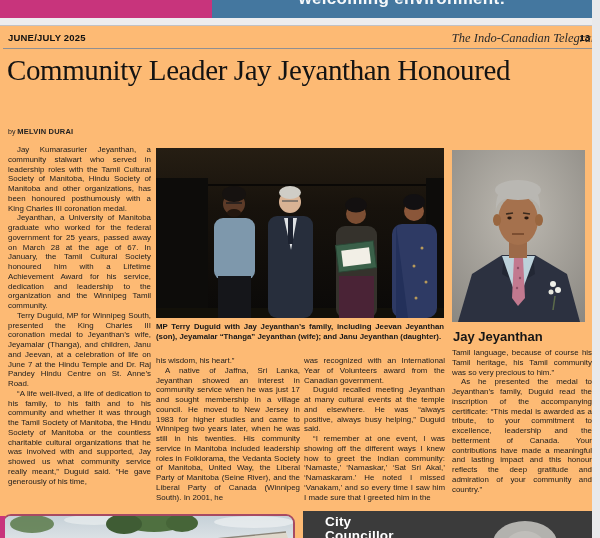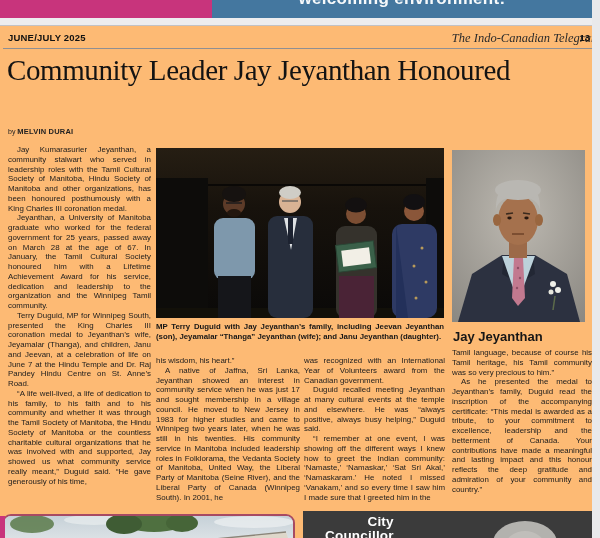--- a/index.html
+++ b/index.html
@@ -48,21 +48,21 @@
   
   .photo-portrait { position:absolute; left:452px; top:150px; width:133px; height:172px; overflow:hidden; }
   .caption-portrait { position:absolute; left:453px; top:329px; font-weight:bold; font-size:13px; color:#161616; }
   
   .photo-bottom {
     position:absolute; left:2px; top:514px; width:293px; height:30px;
     border:2px solid #a74a63; border-radius:9px 9px 0 0; overflow:hidden; background:#ccd6dc;
   }
   .pink-strip { position:absolute; left:0; top:516px; width:5px; height:22px; background:#c8347c; }
   
-  .footer-ad { position:absolute; left:303px; top:511px; width:297px; height:27px; background:#3b3b3b; overflow:hidden;text-align:right; }
+  .footer-ad { position:absolute; left:303px; top:511px; width:297px; height:27px; background:#3b3b3b; overflow:hidden; }
   .ad-text { position:absolute; left:22px; top:4px; color:#fff; font-weight:bold; font-size:13.5px; line-height:14px; letter-spacing:.2px; }
   .ad-person { position:absolute; right:30px; top:6px; }
   
   .page-edge { position:absolute; left:592px; top:0; width:8px; height:538px; background:#e9e9eb; }
 </style>
 </head>
 <body>
 
 <div class="page">
 

